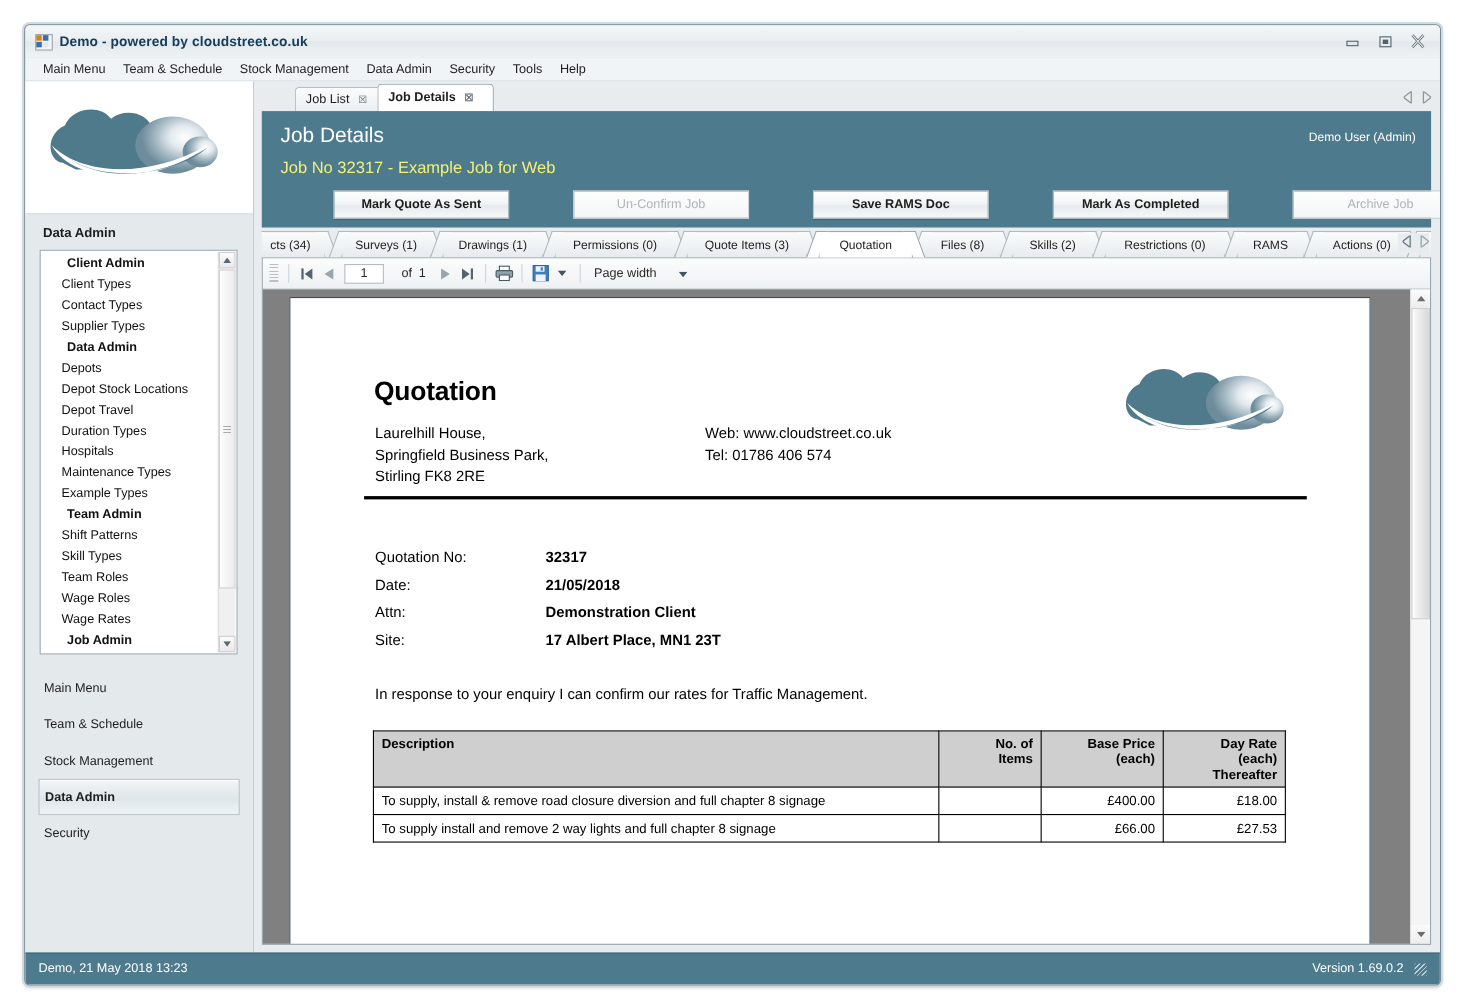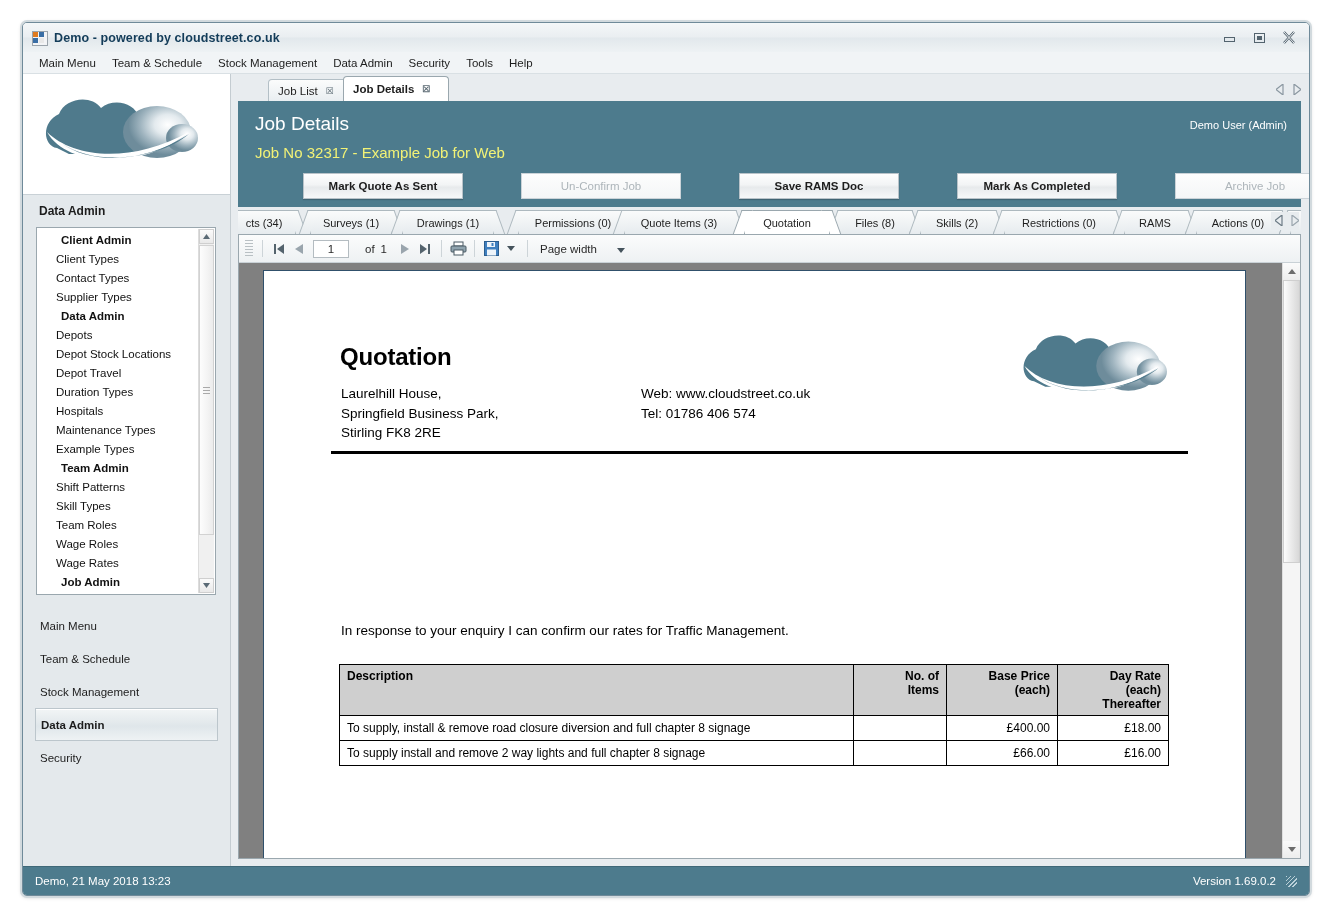--- a/index.html
+++ b/index.html
@@ -433,21 +433,21 @@
           <div class="jbtn">Mark As Completed</div>
           <div class="jbtn dis">Archive Job</div>
           <div class="jbtn dis">Copy Job</div>
         </div>
       </div>
 
       <div class="sectabs">
         <div class="stab" style="left:-6px;width:64px;">cts (34)</div>
         <div class="stab" style="left:72px;width:82px;">Surveys (1)</div>
         <div class="stab" style="left:164px;width:92px;">Drawings (1)</div>
-        <div class="stab" style="left:280px;width:110px;">Permissions (0)</div>
+        <div class="stab" style="left:266px;width:110px;">Permissions (0)</div>
         <div class="stab" style="left:386px;width:110px;">Quote Items (3)</div>
         <div class="stab sel" style="left:506px;width:86px;">Quotation</div>
         <div class="stab" style="left:602px;width:70px;">Files (8)</div>
         <div class="stab" style="left:682px;width:74px;">Skills (2)</div>
         <div class="stab" style="left:766px;width:110px;">Restrictions (0)</div>
         <div class="stab" style="left:886px;width:62px;">RAMS</div>
         <div class="stab" style="left:958px;width:84px;">Actions (0)</div>
         <div class="stab" style="left:1052px;width:70px;">History</div>
         <div class="stabnav">
           <span>
@@ -555,20 +555,38 @@
                 <path d="M18 56 C4 54 2 30 20 22 C26 6 52 2 62 16 C74 6 96 10 100 26 C118 22 132 34 128 50 C124 62 104 64 92 62 L30 62 Z" fill="#4f7a8c"></path>
                 <ellipse cx="118" cy="40" rx="34" ry="26" fill="url(#sg2)"></ellipse>
                 <ellipse cx="143" cy="46" rx="16" ry="14" fill="url(#sg2)"></ellipse>
                 <path d="M8 40 C34 66 92 72 150 40 C104 78 28 76 8 40 Z" fill="#ffffff"></path>
                 <path d="M22 51 C54 74 108 70 150 42 C122 66 58 76 22 51 Z" fill="#4f7a8c"></path>
               </svg>
             </div>
 
             <div class="q-rule"></div>
 
+            <div class="q-fields">
+              <div class="q-frow">
+                <div class="q-flabel">Quotation No:</div>
+                <div class="q-fval">32317</div>
+              </div>
+              <div class="q-frow">
+                <div class="q-flabel">Date:</div>
+                <div class="q-fval">21/05/2018</div>
+              </div>
+              <div class="q-frow">
+                <div class="q-flabel">Attn:</div>
+                <div class="q-fval">Demonstration Client</div>
+              </div>
+              <div class="q-frow">
+                <div class="q-flabel">Site:</div>
+                <div class="q-fval">17 Albert Place, MN1 23T</div>
+              </div>
+            </div>
 
             <div class="q-intro">In response to your enquiry I can confirm our rates for Traffic Management.</div>
 
             <table class="q-table">
               <thead>
                 <tr>
                   <th class="th-desc">Description</th>
                   <th class="th-num">
                     <span>No. of</span><br>
                     <span>Items</span>
@@ -588,21 +606,21 @@
                 <tr>
                   <td>To supply, install &amp; remove road closure diversion and full chapter 8 signage</td>
                   <td class="td-r"></td>
                   <td class="td-r">£400.00</td>
                   <td class="td-r">£18.00</td>
                 </tr>
                 <tr>
                   <td>To supply install and remove 2 way lights and full chapter 8 signage</td>
                   <td class="td-r"></td>
                   <td class="td-r">£66.00</td>
-                  <td class="td-r">£16.00</td>
+                  <td class="td-r">£27.53</td>
                 </tr>
               </tbody>
             </table>
           </div>
 
           <div class="rscroll">
             <div class="rsb-arrow" style="top:0;">
               <svg width="8" height="5" viewBox="0 0 8 5">
                     <path d="M4 0 L8 5 L0 5 Z" fill="#6d6d6d"></path>
                   </svg>

